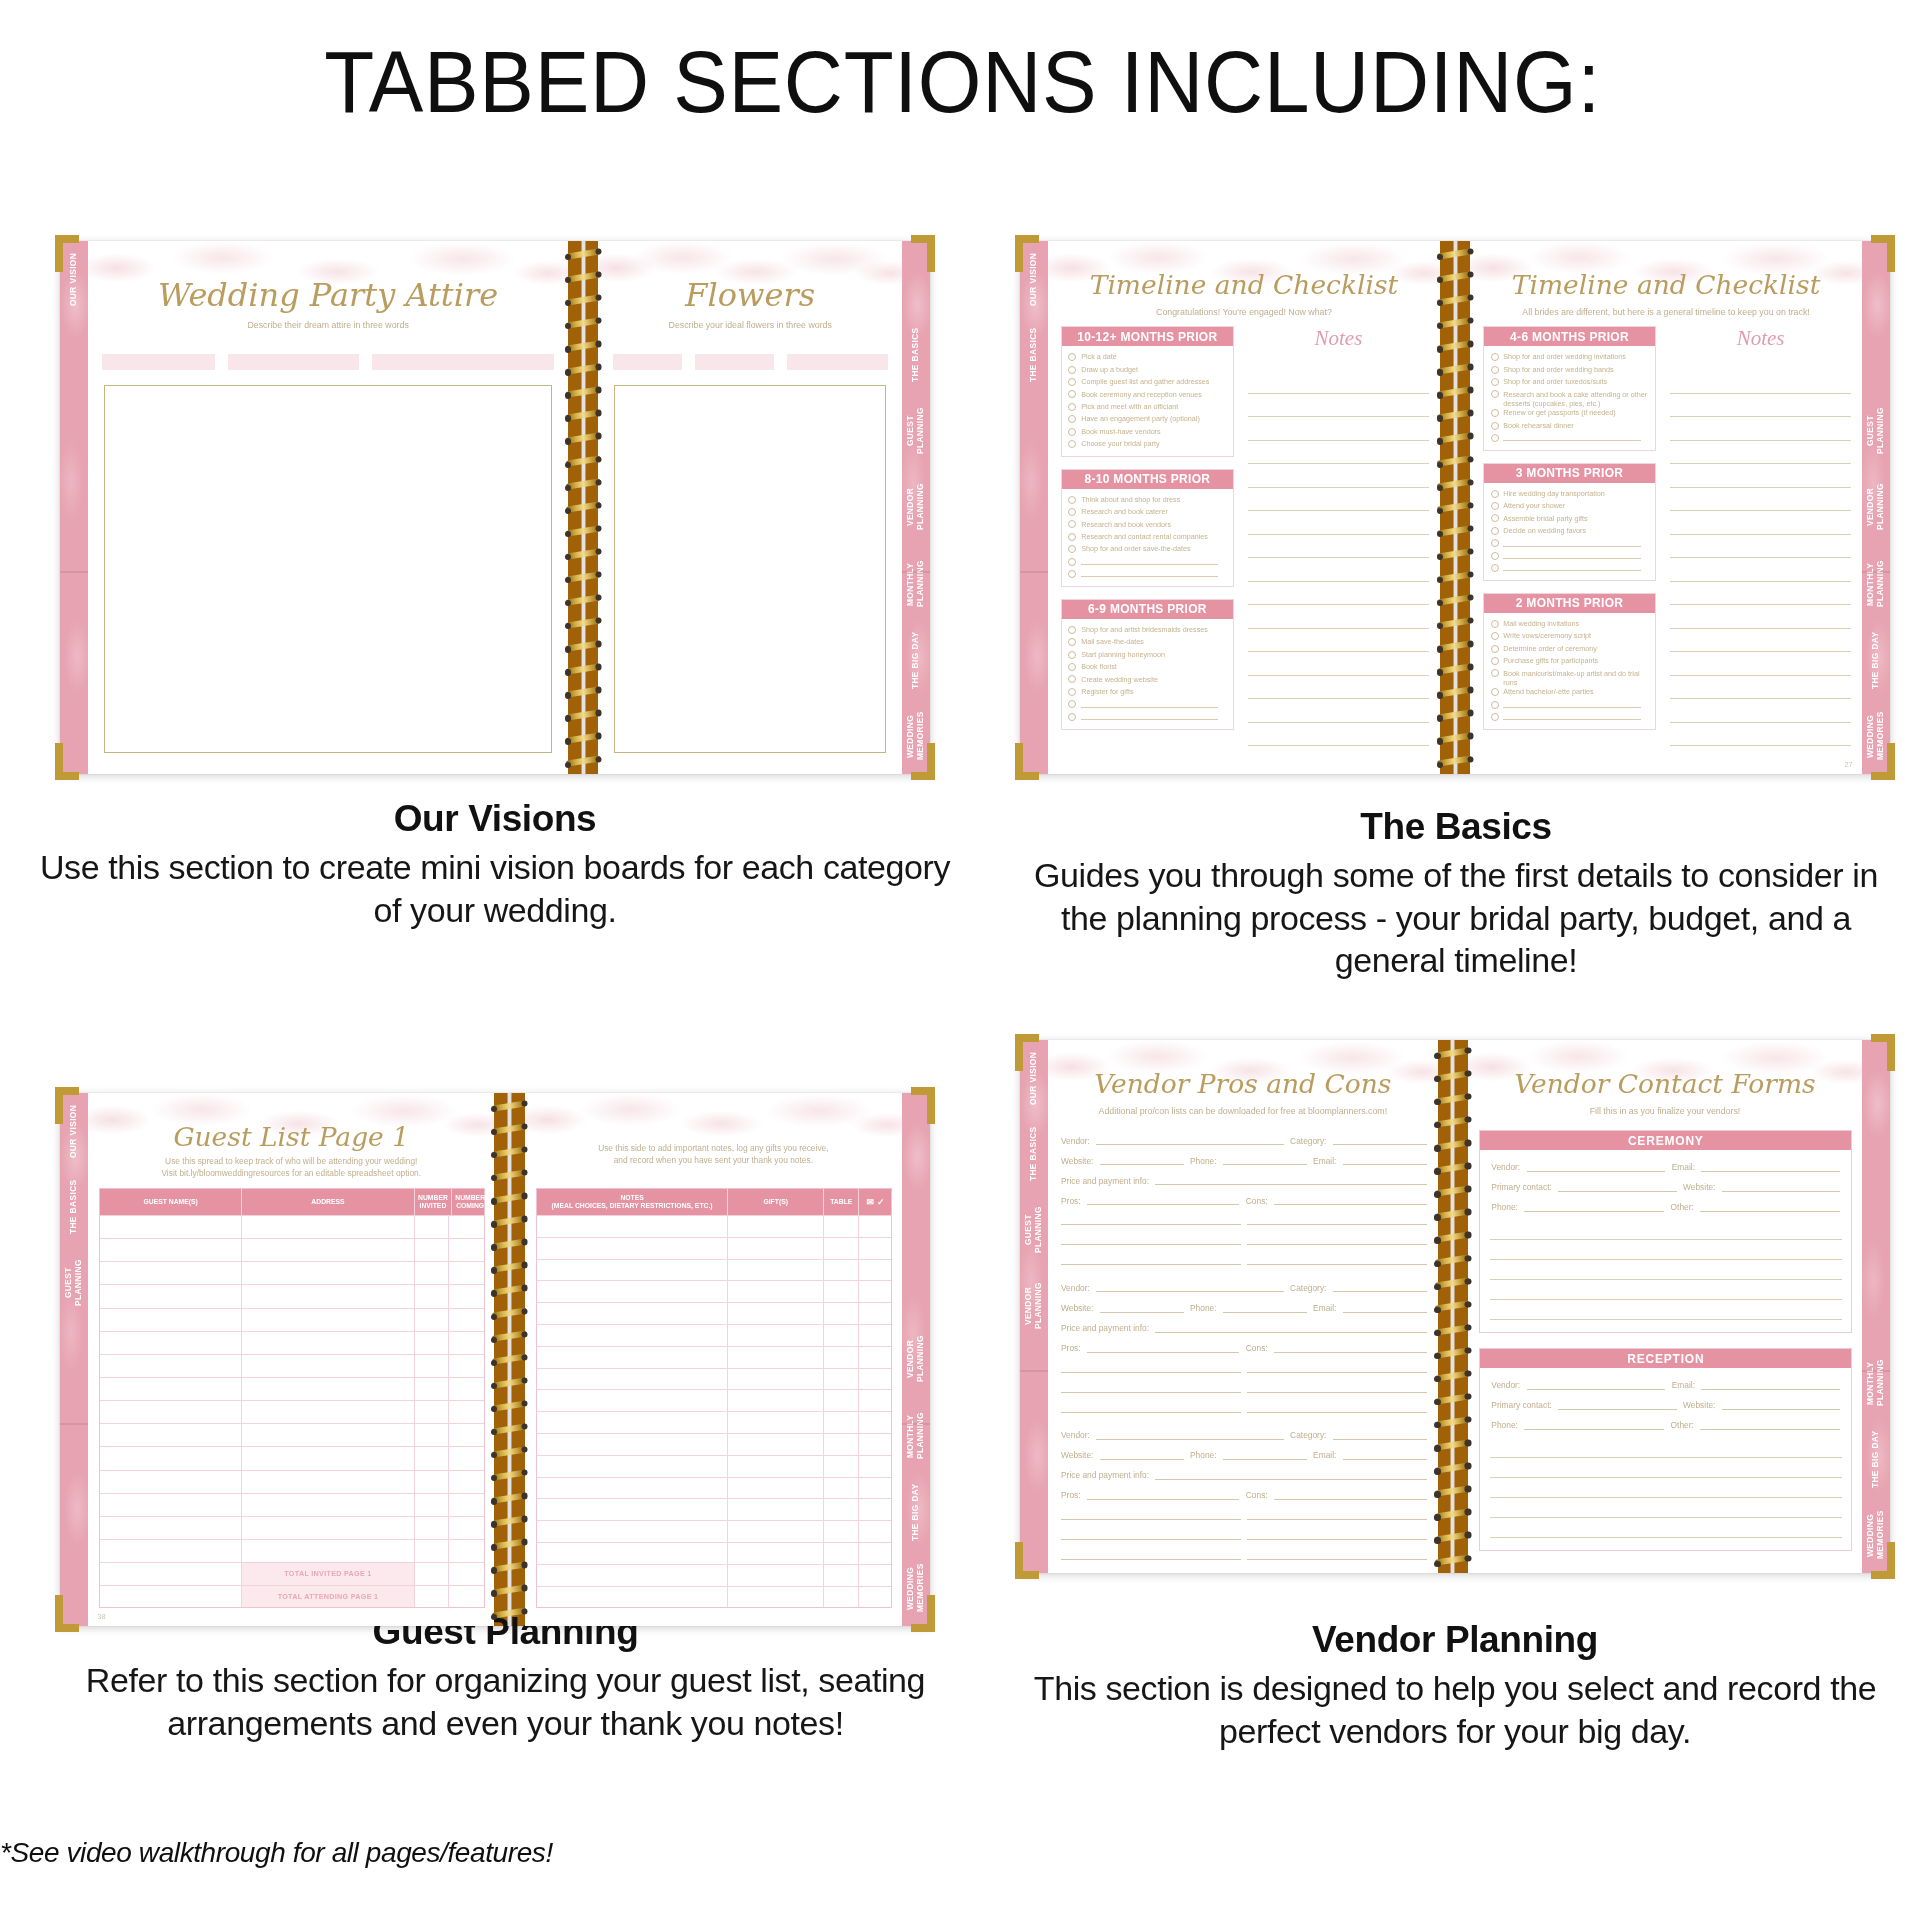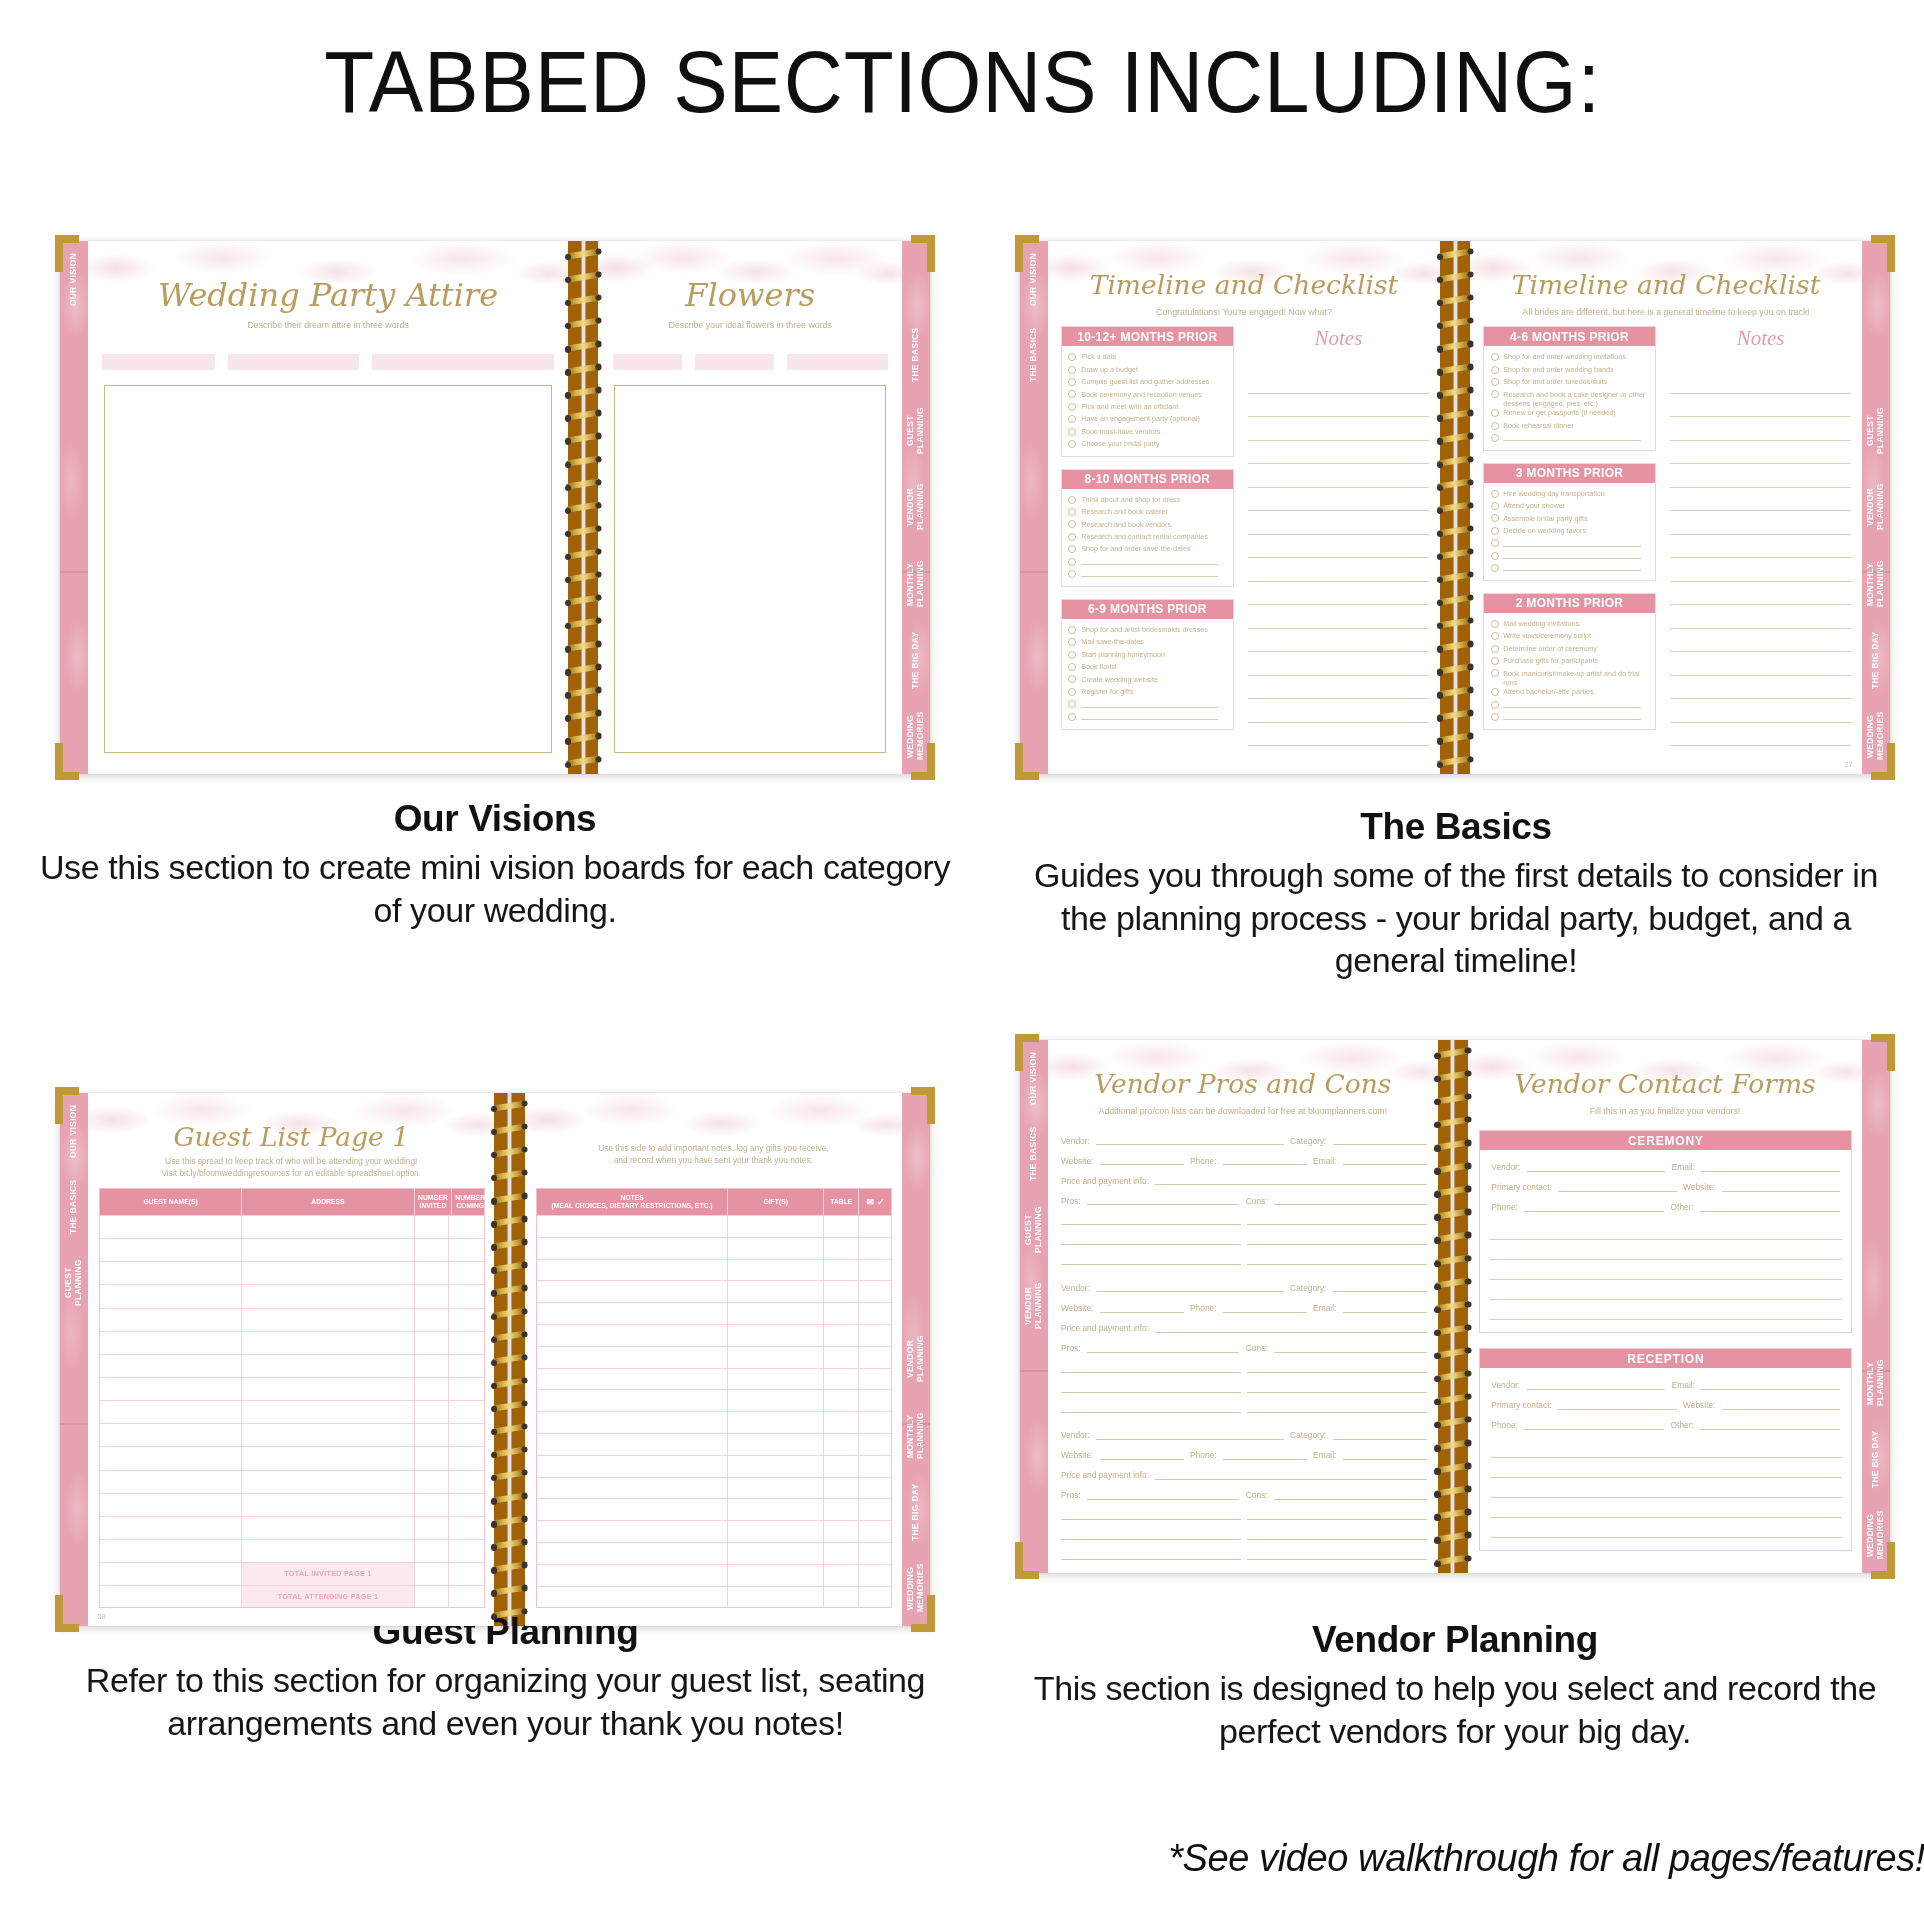--- a/index.html
+++ b/index.html
@@ -5,22 +5,22 @@
   html,body{margin:0;padding:0}
   body{width:1925px;height:1925px;position:relative;background:#fff;overflow:hidden;
        font-family:"Liberation Sans",sans-serif;color:#222}
 
   
   .title{position:absolute;top:32px;left:0;width:100%;text-align:center;margin:0;
          font-size:87px;font-weight:400;letter-spacing:0.8px;color:#0f0f0f;transform:scaleX(.94)}
   .caption{position:absolute;text-align:center}
   .cap-t{font-size:37px;font-weight:700;color:#111;letter-spacing:-0.4px}
   .cap-b{font-size:34px;line-height:1.24;color:#161616;margin-top:6.4px;letter-spacing:-0.4px}
-  .footer{position:absolute;top:1837px;left:0;width:100%;text-align:right;
-          font-size:38px;font-style:italic;color:#0f0f0f;letter-spacing:-0.4px}
+  .footer{position:absolute;top:1837px;left:0;width:100%;text-align:left;
+          font-size:28px;font-style:italic;color:#0f0f0f;letter-spacing:-0.4px}
 
   
   .spread{position:absolute;width:870px;height:533px;display:flex;background:#a16207;
           box-shadow:0 2.4px 8px rgba(60,40,45,.22), 0 0 0 0.8px rgba(0,0,0,.04)}
   .edge{position:relative;flex:0 0 28px;background:#e7a3b1;z-index:2;background-image:
         radial-gradient(ellipse 21px 48px at 55% 12%, rgba(255,255,255,.30), rgba(255,255,255,0) 70%),
         radial-gradient(ellipse 17.6px 56px at 40% 45%, rgba(255,255,255,.22), rgba(255,255,255,0) 70%),
         radial-gradient(ellipse 19px 53px at 62% 78%, rgba(255,255,255,.25), rgba(255,255,255,0) 70%)}
   .edge::after{content:"";position:absolute;left:0;right:0;top:62%;height:1.6px;background:rgba(125,70,80,.16)}
   .tab{position:absolute;left:0;width:100%;height:14.28%;display:flex;align-items:center;justify-content:center;
@@ -370,21 +370,21 @@
               <div class="ck">
                 <i class="circ"></i>
                 <span>Shop for and order wedding bands</span>
               </div>
               <div class="ck">
                 <i class="circ"></i>
                 <span>Shop for and order tuxedos/suits</span>
               </div>
               <div class="ck">
                 <i class="circ"></i>
-                <span>Research and book a cake designer or other desserts (engaged, pies, etc.)</span>
+                <span>Research and book a cake attending or other desserts (cupcakes, pies, etc.)</span>
               </div>
               <div class="ck">
                 <i class="circ"></i>
                 <span>Renew or get passports (if needed)</span>
               </div>
               <div class="ck">
                 <i class="circ"></i>
                 <span>Book rehearsal dinner</span>
               </div>
               <div class="ck blank">

